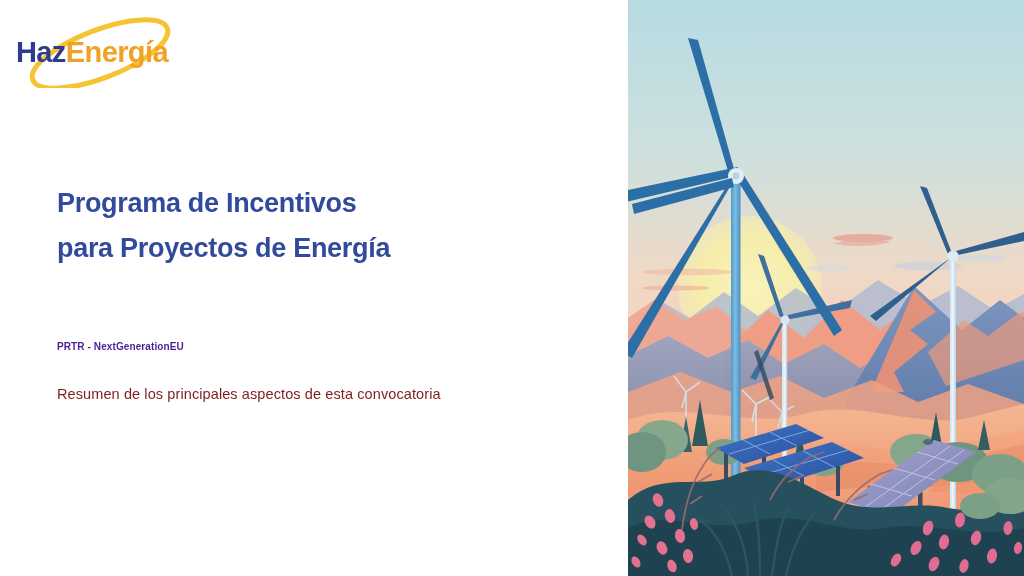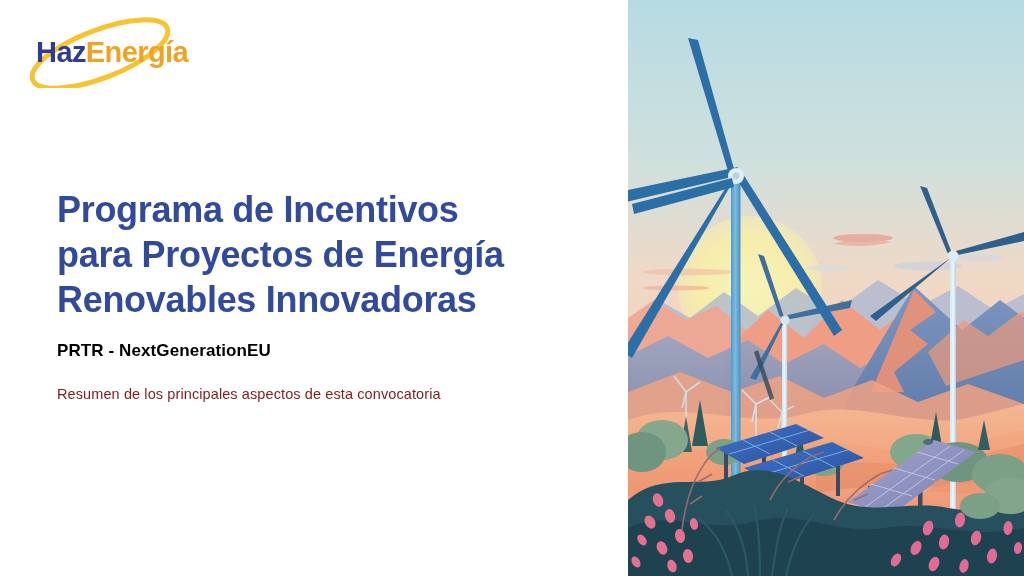--- a/index.html
+++ b/index.html
@@ -46,46 +46,45 @@
   #logo-wordmark {
     position: absolute;
     left: 4px;
     top: 23px;
     width: 172px;
     font-size: 29px;
     font-weight: bold;
     letter-spacing: -0.6px;
     line-height: 30px;
     white-space: nowrap;
-    text-align: right;
   }
   .logo-haz { color: #2e3b8f; }
   .logo-energia { color: #efa223; }
 
   
   #headline {
     position: absolute;
     left: 57px;
     top: 163px;
     width: 540px;
     color: #314a9b;
-    font-size: 36px;
+    font-size: 27px;
     font-weight: bold;
     line-height: 45px;
     letter-spacing: -0.3px;
   }
   #headline .hl-line { display: block; white-space: nowrap; }
 
   
   #subtitle-strong {
     position: absolute;
     left: 57px;
     top: 341px;
-    color: #000000;
-    font-size: 17px;
+    color: #4c1d95;
+    font-size: 10px;
     font-weight: bold;
     letter-spacing: 0.1px;
     white-space: nowrap;
   }
   #subtitle-light {
     position: absolute;
     left: 57px;
     top: 386px;
     color: #7f1d1d;
     font-size: 14.5px;
@@ -119,21 +118,20 @@
         </g>
       </svg>
       <div id="logo-wordmark">
         <span class="logo-haz">Haz</span><span class="logo-energia">Energía</span>
       </div>
     </div>
 
     <h1 id="headline">
       <span class="hl-line">Programa de Incentivos</span>
       <span class="hl-line">para Proyectos de Energía</span>
-      <span class="hl-line">Renovables Innovadoras</span>
     </h1>
 
     <div id="subtitle-strong">PRTR - NextGenerationEU</div>
     <div id="subtitle-light">Resumen de los principales aspectos de esta convocatoria</div>
 
   </div>
 
   <div id="illustration">
     <svg width="396" height="576" viewBox="0 0 396 576">
       <defs>

